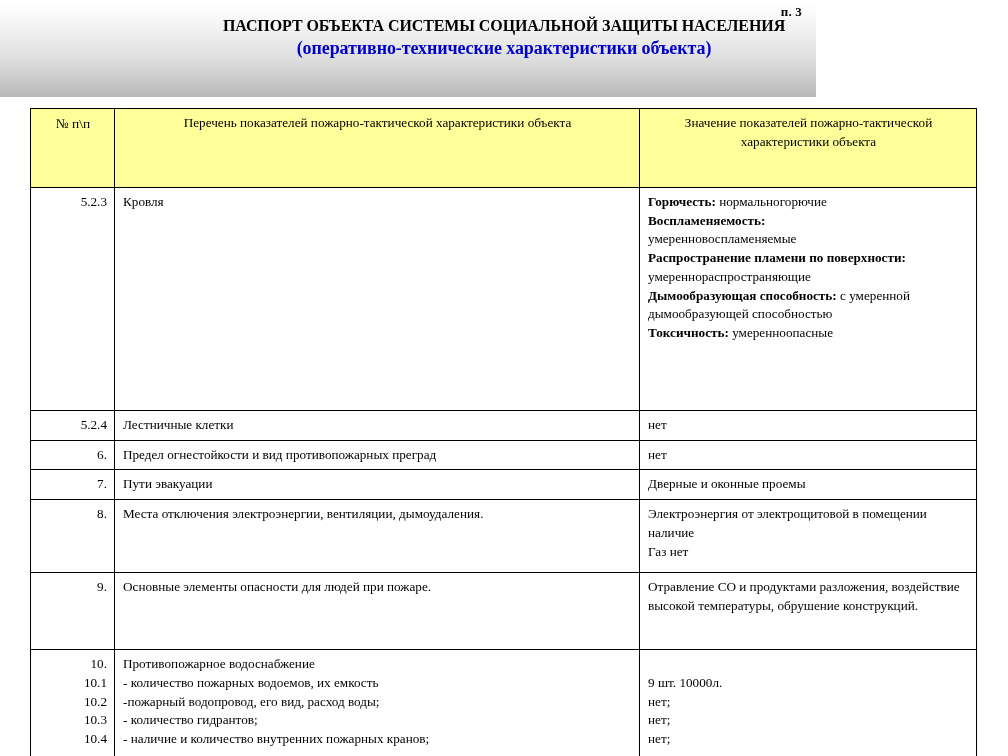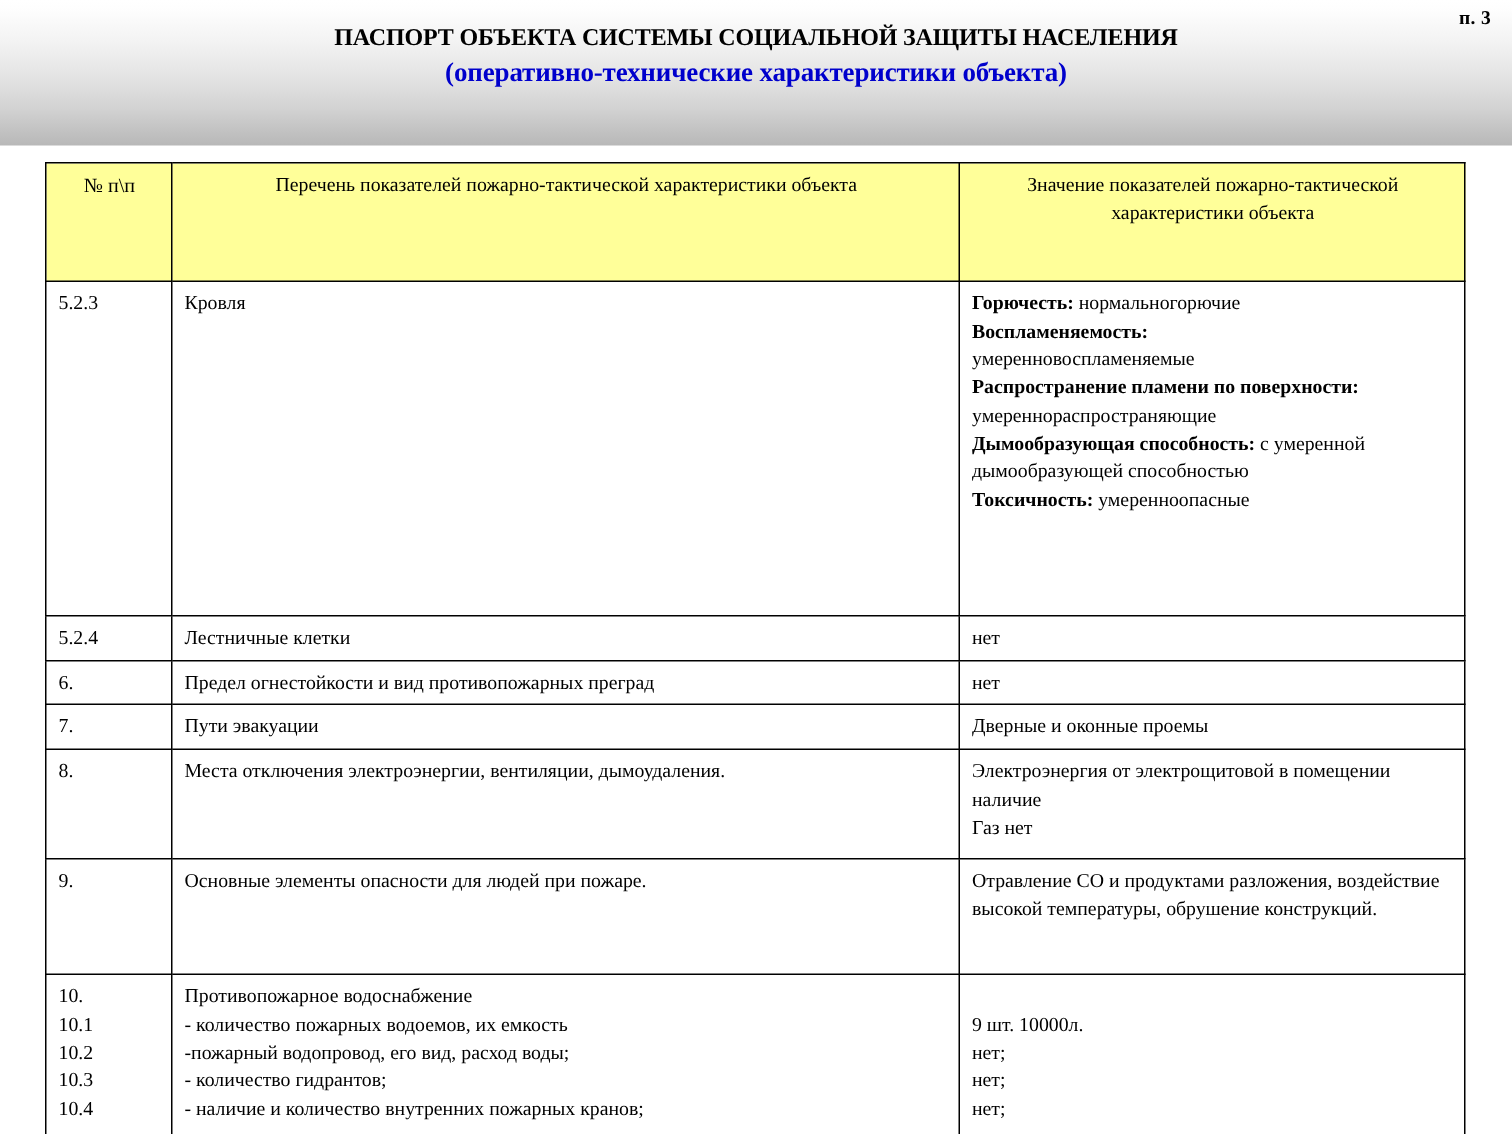--- a/index.html
+++ b/index.html
@@ -13,21 +13,21 @@
     background: #ffffff;
     font-family: "Liberation Serif", "DejaVu Serif", serif;
     color: #000000;
     overflow: hidden;
     position: relative;
   }
 
   
   .header-band {
     position: relative;
-    width: 1008px;
+    width: 816px;
     height: 97px;
     background: linear-gradient(to bottom, #ffffff 0%, #fdfdfd 8%, #f2f2f2 30%, #e2e2e2 55%, #d2d2d2 75%, #c2c2c2 90%, #b8b8b8 100%);
     box-sizing: border-box;
   }
   .page-marker {
     position: absolute;
     top: 4px;
     right: 14px;
     font-size: 13px;
     font-weight: bold;
@@ -93,21 +93,21 @@
     vertical-align: middle;
     font-weight: bold;
     font-size: 13.4px;
     line-height: 1.35;
     height: 68px;
     padding: 4px 10px;
   }
   thead th.th-num { font-size: 13.4px; }
 
   td.cell-num {
-    text-align: left;
+    text-align: right;
     padding-left: 12px;
     white-space: pre-line;
     line-height: 1.62;
   }
   td.cell-desc {
     white-space: pre-line;
     line-height: 1.62;
   }
   td.cell-value {
     white-space: pre-line;

